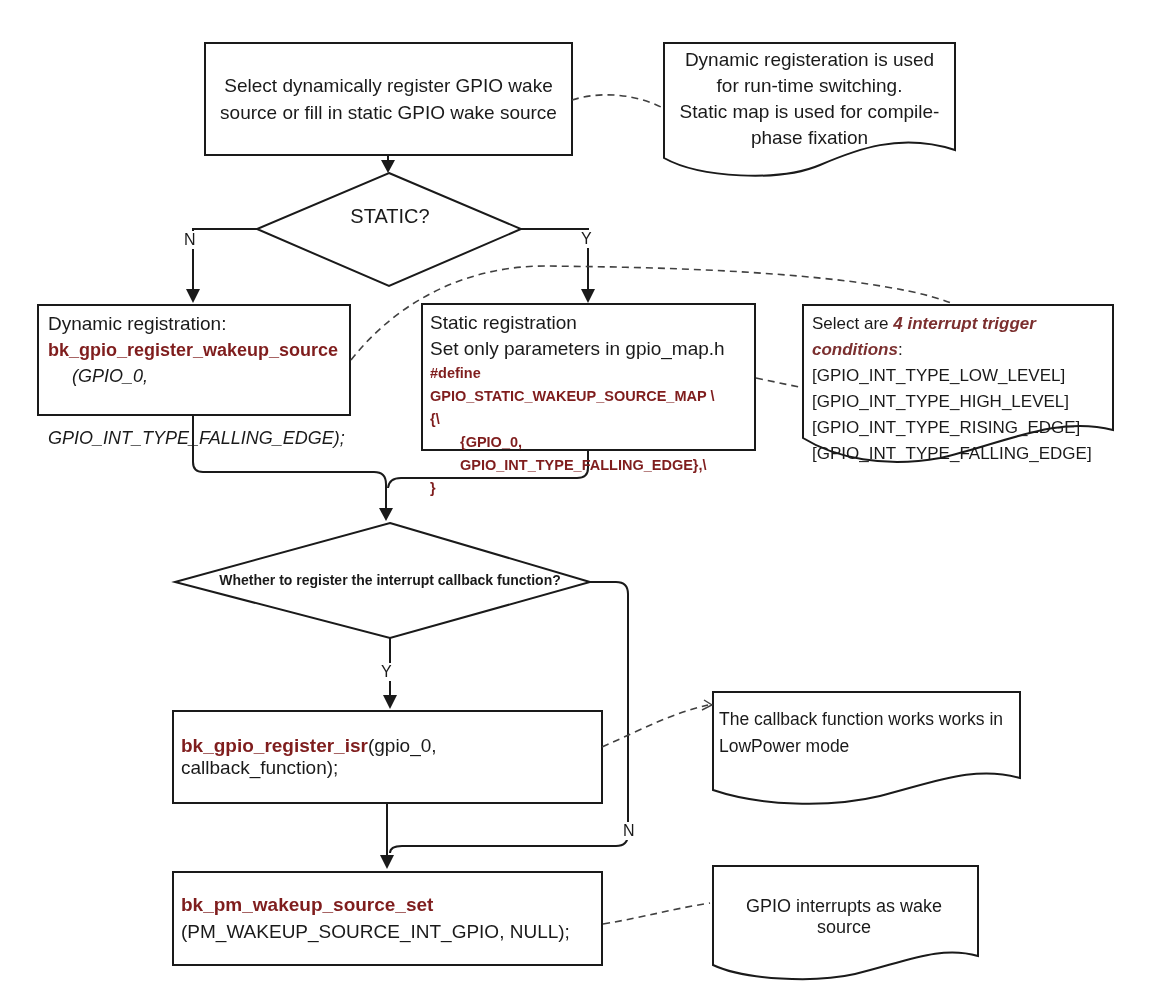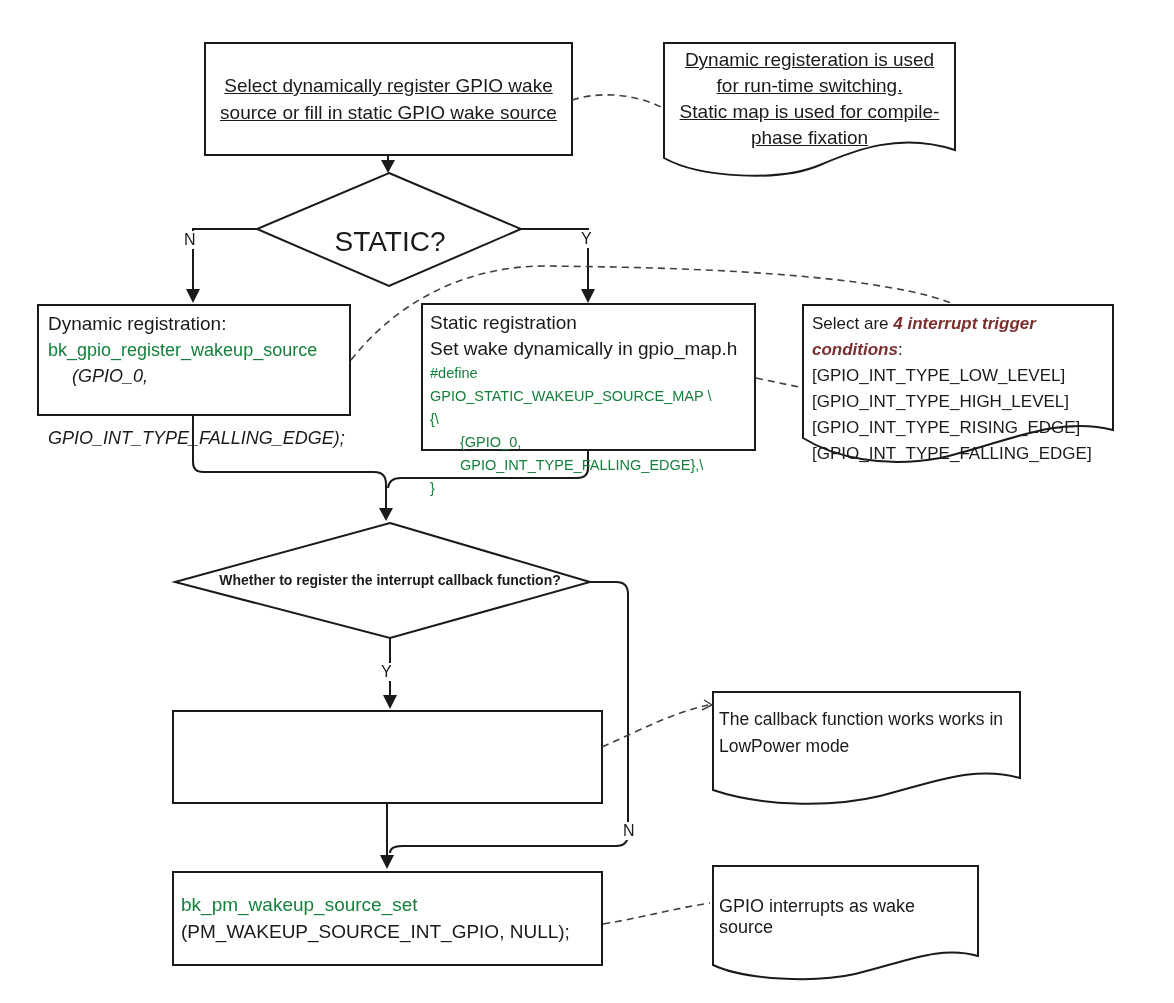--- a/index.html
+++ b/index.html
@@ -2,21 +2,21 @@
 <html><head>
 <meta charset="utf-8">
 <style>
   html,body{margin:0;padding:0;background:#ffffff;}
   #stage{position:relative;width:1174px;height:1003px;background:#ffffff;overflow:hidden;
          font-family:"Liberation Sans",sans-serif;color:#1a1a1a;}
   #shapes{position:absolute;left:0;top:0;z-index:0;}
   .t{position:absolute;z-index:2;color:#1a1a1a;font-family:"Liberation Sans",sans-serif;}
   .center{text-align:center;}
   .pre{white-space:pre-line;}
-  .maroon{color:#15803d;font-weight:normal;}
+  .maroon{color:#7f1d1d;font-weight:bold;}
   .em-maroon{color:#7b2f2f;font-weight:bold;font-style:italic;}
   .italic{font-style:italic;}
   .edge-label{position:absolute;z-index:3;background:#ffffff;font-size:16px;line-height:18px;
               padding:0 3px;font-family:"Liberation Sans",sans-serif;color:#1a1a1a;}
   .body19{font-size:19px;line-height:26px;}
   .code15{font-size:14.5px;line-height:23px;}
 </style>
 </head>
 <body>
 
@@ -55,67 +55,70 @@
     <polygon points="380,855 394,855 387,869" fill="#1a1a1a"></polygon>
 
     <path d="M572,100 C 600,91 635,94 661,107" stroke="#404040" stroke-width="1.6" stroke-dasharray="7 5" fill="none"></path>
     <path d="M351,360 C 400,298 470,266 545,266 C 650,267 760,270 855,282 C 895,288 925,293 951,303" stroke="#404040" stroke-width="1.6" stroke-dasharray="7 5" fill="none"></path>
     <path d="M756,378 L799,387" stroke="#404040" stroke-width="1.6" stroke-dasharray="7 5" fill="none"></path>
     <path d="M602,747 C 645,728 670,714 708,705" stroke="#404040" stroke-width="1.6" stroke-dasharray="7 5" fill="none"></path>
     <path d="M704,700 L712,705 L702,710" stroke="#404040" stroke-width="1.4" fill="none"></path>
     <path d="M603,924 C 645,917 672,909 710,903" stroke="#404040" stroke-width="1.6" stroke-dasharray="7 5" fill="none"></path>
   </svg>
 
-  <div class="t center pre body19" style="left:207px;top:45px;width:363px;height:108px;display:flex;align-items:center;justify-content:center;line-height:27px;text-decoration:underline;">Select dynamically register GPIO wake
+  <div class="t center pre body19" style="left:207px;top:45px;width:363px;height:108px;display:flex;align-items:center;justify-content:center;line-height:27px;">Select dynamically register GPIO wake
 source or fill in static GPIO wake source</div>
 
-  <div class="t center pre" style="left:666px;top:47px;width:287px;font-size:19px;line-height:26px;text-decoration:underline;">Dynamic registeration is used
+  <div class="t center pre" style="left:666px;top:47px;width:287px;font-size:19px;line-height:26px;">Dynamic registeration is used
 for run-time switching.
 Static map is used for compile-
 phase fixation</div>
 
-  <div class="t center" style="left:290px;top:226px;width:200px;font-size:28px;">STATIC?</div>
+  <div class="t center" style="left:290px;top:205px;width:200px;font-size:20px;">STATIC?</div>
 
   <div class="t" style="left:48px;top:311px;width:300px;">
     <div class="body19">Dynamic registration:</div>
     <div class="maroon" style="font-size:18px;line-height:26px;">bk_gpio_register_wakeup_source</div>
     <div class="italic" style="font-size:18px;line-height:26px;margin-left:24px;">(GPIO_0,</div>
     <div class="italic" style="font-size:18px;line-height:26px;margin-top:36px;">GPIO_INT_TYPE_FALLING_EDGE);</div>
   </div>
 
   <div class="t" style="left:430px;top:310px;width:320px;">
     <div class="body19">Static registration</div>
-    <div class="body19">Set wake dynamically in gpio_map.h</div>
+    <div class="body19">Set only parameters in gpio_map.h</div>
     <div class="maroon code15">#define GPIO_STATIC_WAKEUP_SOURCE_MAP  \</div>
     <div class="maroon code15">{\</div>
     <div class="maroon code15" style="padding-left:30px;">{GPIO_0, GPIO_INT_TYPE_FALLING_EDGE},\</div>
     <div class="maroon code15">}</div>
   </div>
 
   <div class="t" style="left:812px;top:311px;width:296px;font-size:17px;line-height:26px;">
     <div>
       <span>Select are </span><span class="em-maroon">4 interrupt trigger conditions</span><span>:</span>
     </div>
     <div class="pre">[GPIO_INT_TYPE_LOW_LEVEL]
 [GPIO_INT_TYPE_HIGH_LEVEL]
 [GPIO_INT_TYPE_RISING_EDGE]
 [GPIO_INT_TYPE_FALLING_EDGE]</div>
   </div>
 
   <div class="t center" style="left:180px;top:572px;width:420px;font-size:14px;font-weight:bold;">Whether to register the interrupt callback function?</div>
 
+  <div class="t" style="left:181px;top:711px;width:415px;height:92px;display:flex;align-items:center;font-size:19px;">
+    <span><span class="maroon">bk_gpio_register_isr</span><span>(gpio_0, callback_function);</span></span>
+  </div>
 
   <div class="t pre" style="left:719px;top:706px;width:290px;font-size:17.5px;line-height:27px;">The callback function works works in
 LowPower mode</div>
 
   <div class="t" style="left:181px;top:891px;width:415px;font-size:19px;line-height:27px;">
     <div class="maroon" style="font-size:19px;">bk_pm_wakeup_source_set</div>
     <div>(PM_WAKEUP_SOURCE_INT_GPIO, NULL);</div>
   </div>
 
-  <div class="t" style="left:719px;top:896px;width:250px;font-size:18px;">GPIO interrupts as wake source</div>
+  <div class="t" style="left:719px;top:896px;width:250px;font-size:18px;text-align:center;">GPIO interrupts as wake source</div>
 
   <div class="edge-label" style="left:181px;top:231px;">N</div>
   <div class="edge-label" style="left:578px;top:230px;">Y</div>
   <div class="edge-label" style="left:378px;top:663px;">Y</div>
   <div class="edge-label" style="left:620px;top:822px;">N</div>
 
 </div>
 
 </body></html>

